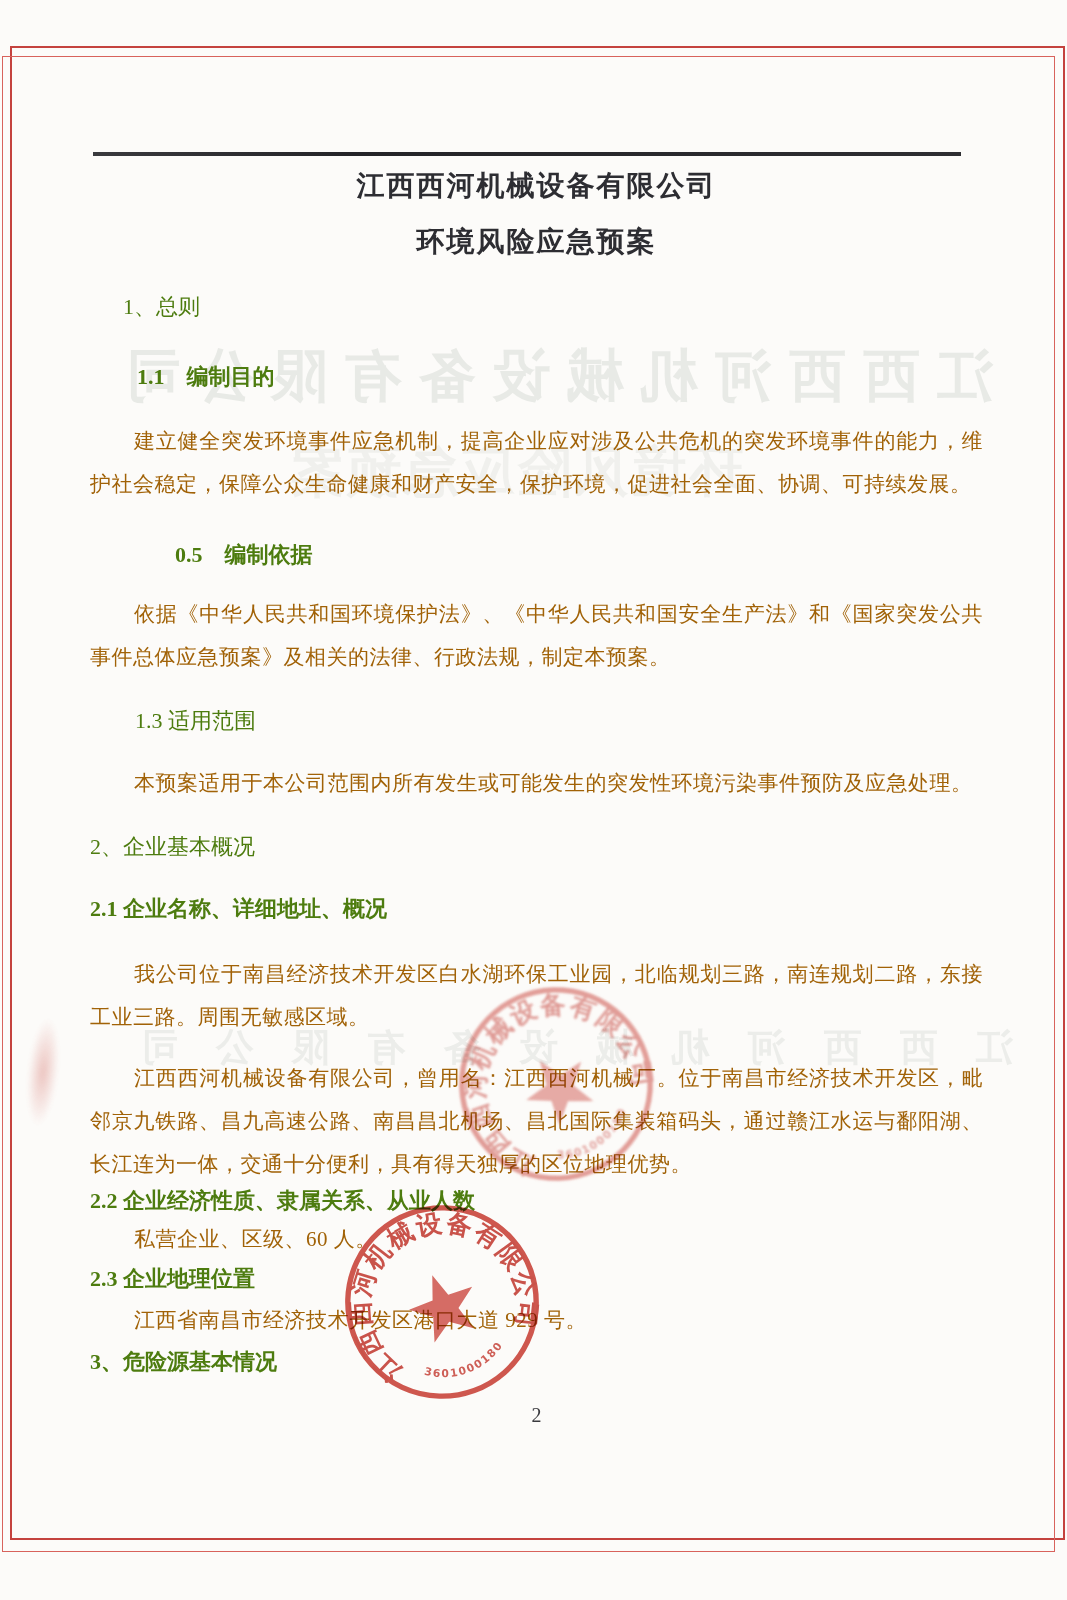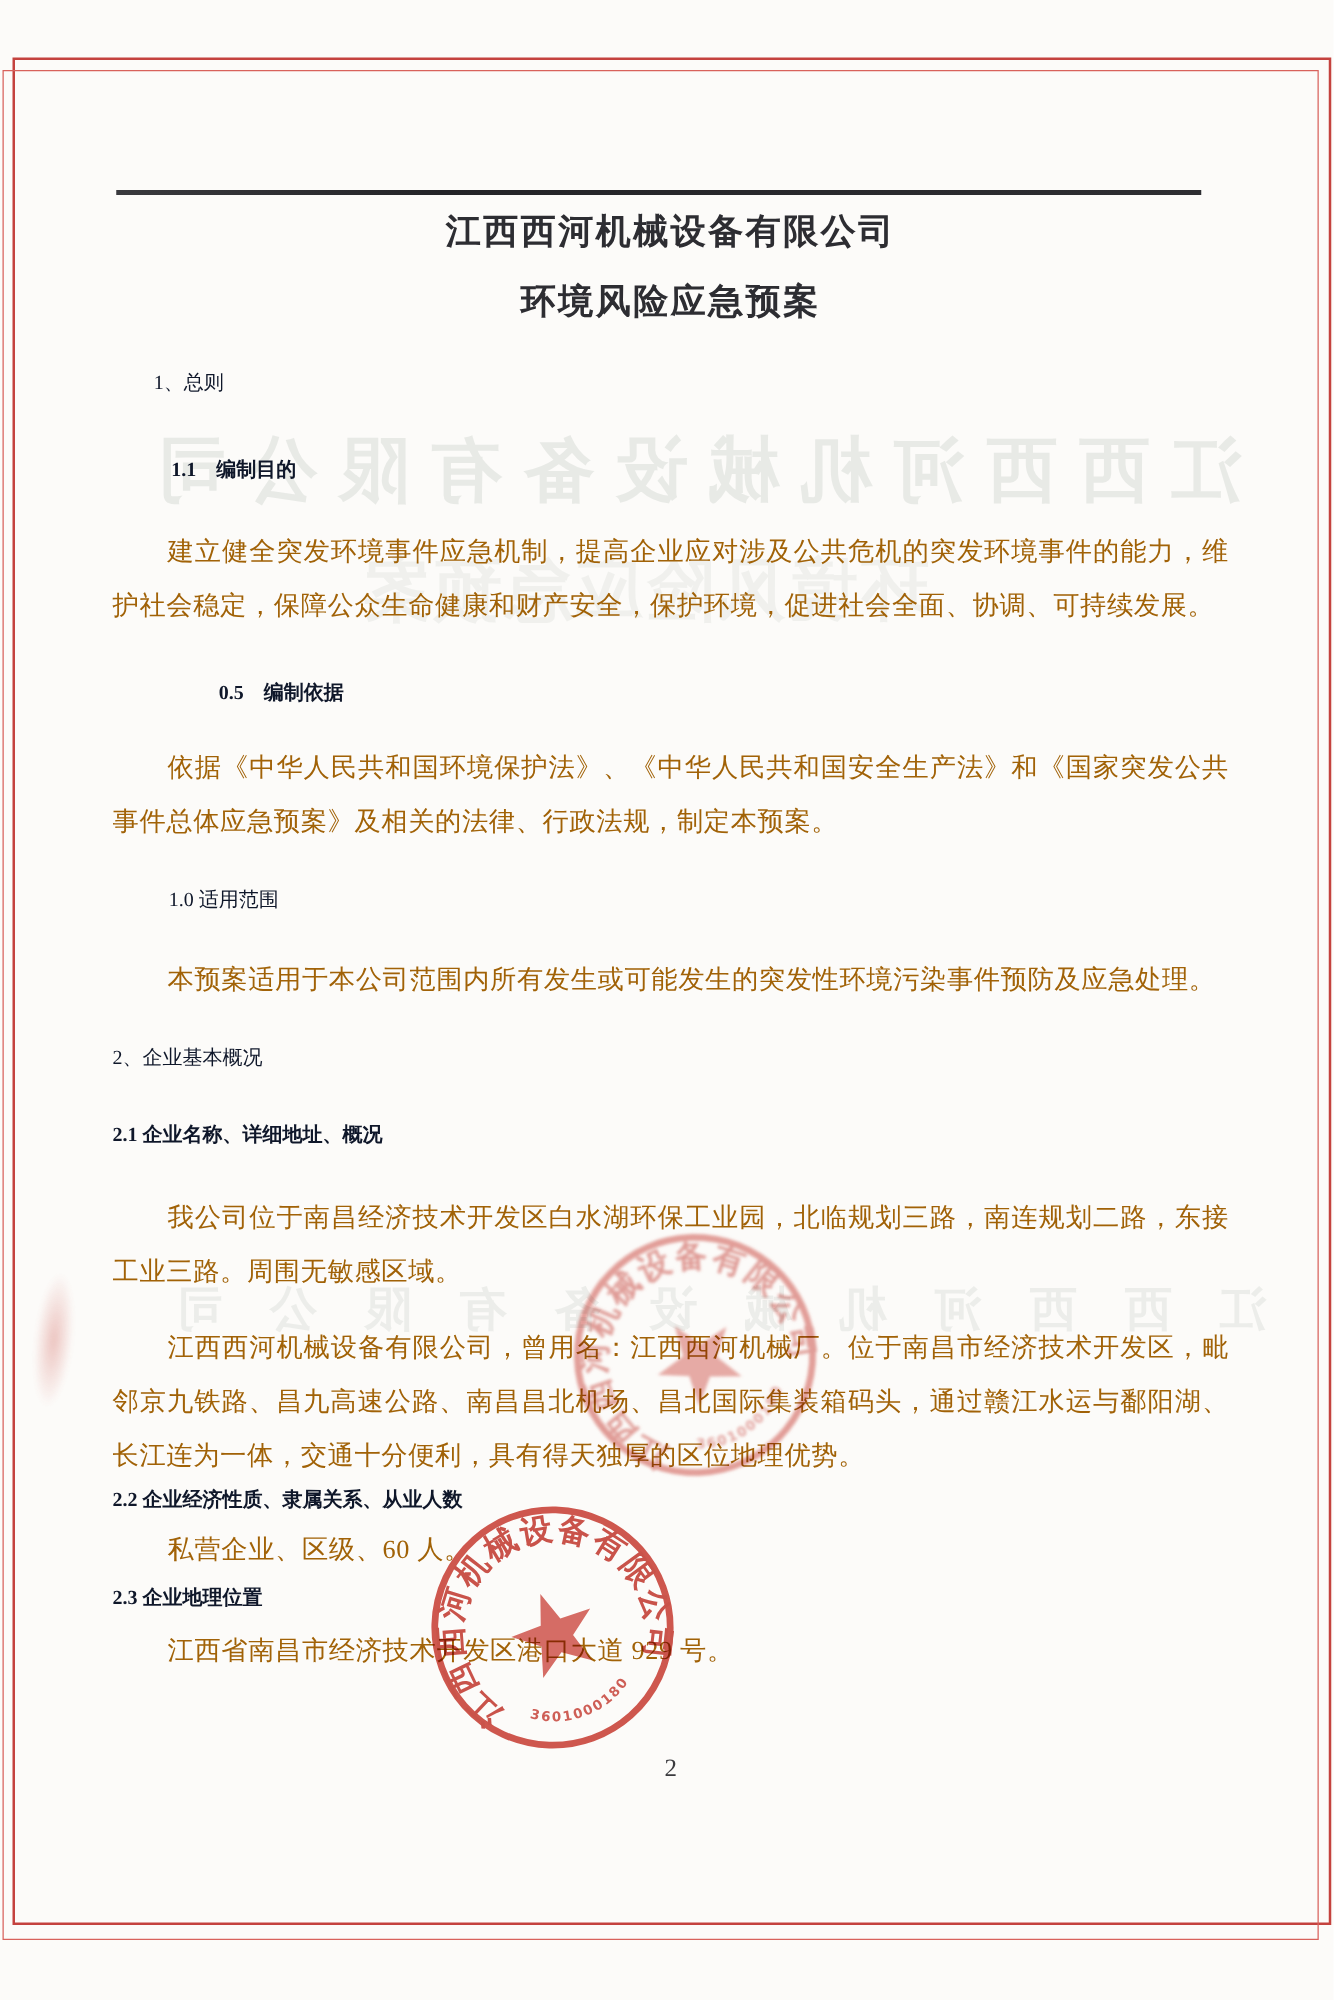--- a/index.html
+++ b/index.html
@@ -42,21 +42,21 @@
   .content{
     position:absolute;left:90px;top:0;width:893px;z-index:2;color:#3f3f44;
   }
   .title{
     text-align:center;font-size:28px;line-height:44px;font-weight:bold;
     color:#2d2d32;letter-spacing:2px;
   }
   .title-1{margin-top:164px;}
   .title-2{margin-top:12px;}
   .blk{margin:0;}
-  .h1,.h2{font-size:16px;line-height:30px;color:#0f172a;}
+  .h1,.h2{font-size:22px;line-height:30px;color:#4d7c0f;}
   .b{font-weight:bold;}
   .p{
     font-size:21px;line-height:43px;text-align:justify;
     text-indent:44px;letter-spacing:.5px;color:#a16207;
   }
   .blocks .blk:nth-child(1){margin-top:28px;text-indent:33px;}
   .blocks .blk:nth-child(2){margin-top:40px;text-indent:47px;}
   .blocks .blk:nth-child(3){margin-top:28px;}
   .blocks .blk:nth-child(4){margin-top:34px;text-indent:85px;}
   .blocks .blk:nth-child(5){margin-top:23px;}
@@ -103,30 +103,31 @@
 
   <div class="content">
     <div class="title title-1">江西西河机械设备有限公司</div>
     <div class="title title-2">环境风险应急预案</div>
     <div class="blocks">
         <div class="blk h1">1、总则</div>
         <div class="blk h2 b">1.1　编制目的</div>
         <div class="blk p">建立健全突发环境事件应急机制，提高企业应对涉及公共危机的突发环境事件的能力，维护社会稳定，保障公众生命健康和财产安全，保护环境，促进社会全面、协调、可持续发展。</div>
         <div class="blk h2 b">0.5　编制依据</div>
         <div class="blk p">依据《中华人民共和国环境保护法》、《中华人民共和国安全生产法》和《国家突发公共事件总体应急预案》及相关的法律、行政法规，制定本预案。</div>
-        <div class="blk h2">1.0 适用范围</div>
+        <div class="blk h2">1.3 适用范围</div>
         <div class="blk p">本预案适用于本公司范围内所有发生或可能发生的突发性环境污染事件预防及应急处理。</div>
         <div class="blk h1">2、企业基本概况</div>
         <div class="blk h2 b">2.1 企业名称、详细地址、概况</div>
         <div class="blk p">我公司位于南昌经济技术开发区白水湖环保工业园，北临规划三路，南连规划二路，东接工业三路。周围无敏感区域。</div>
         <div class="blk p">江西西河机械设备有限公司，曾用名：江西西河机械厂。位于南昌市经济技术开发区，毗邻京九铁路、昌九高速公路、南昌昌北机场、昌北国际集装箱码头，通过赣江水运与鄱阳湖、长江连为一体，交通十分便利，具有得天独厚的区位地理优势。</div>
         <div class="blk h2 b">2.2 企业经济性质、隶属关系、从业人数</div>
         <div class="blk p">私营企业、区级、60 人。</div>
         <div class="blk h2 b">2.3 企业地理位置</div>
         <div class="blk p">江西省南昌市经济技术开发区港口大道 929 号。</div>
+        <div class="blk h1 b">3、危险源基本情况</div>
       </div>
   </div>
 
   <div class="page-num">2</div>
 
   <svg class="seal seal-ghost" viewBox="0 0 210 210">
     <circle class="seal-ring" cx="105" cy="105" r="96"></circle>
     <path id="arcTopB" d="M 46.8,158.9 A 76,76 0 1 1 163.2,158.9" fill="none"></path>
     <text class="seal-name">
       <textPath href="#arcTopB" startOffset="4">江西西河机械设备有限公司</textPath>

